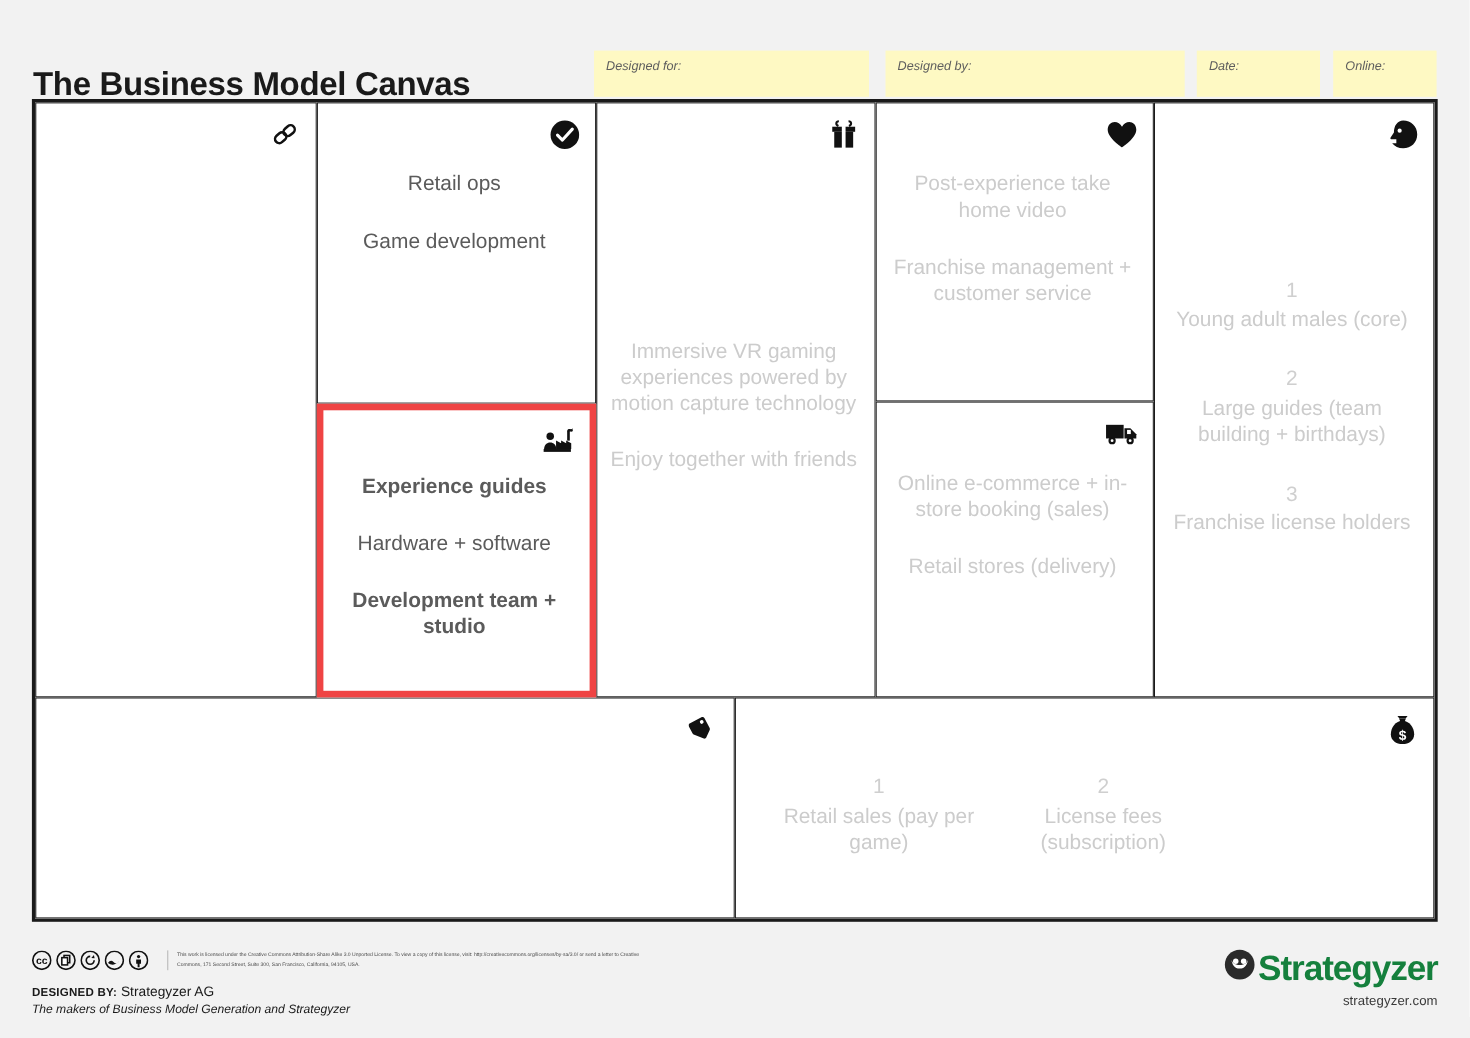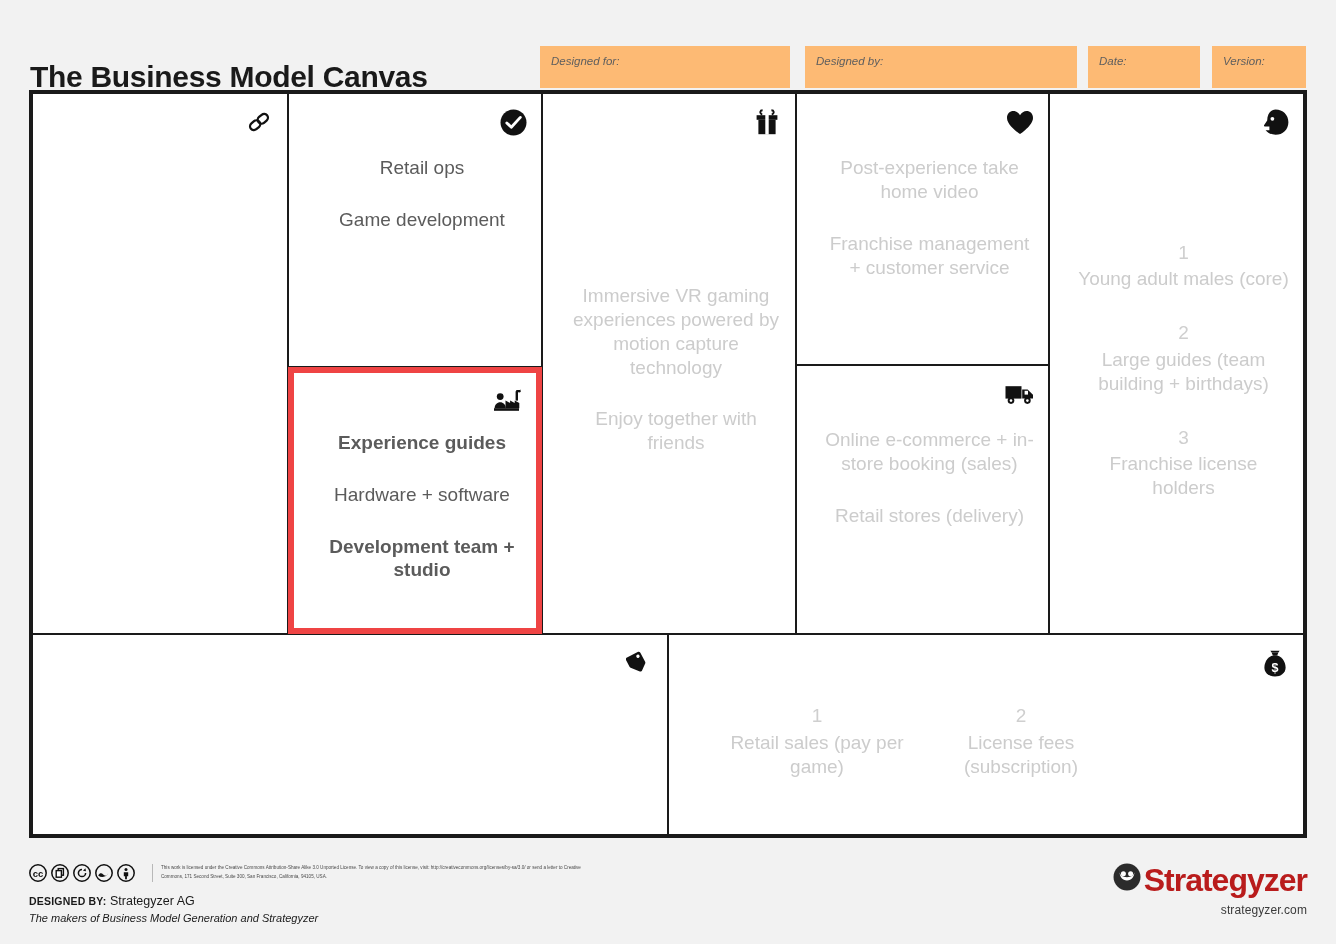--- a/index.html
+++ b/index.html
@@ -27,21 +27,21 @@
     font-size: 30px;
     font-weight: bold;
     color: #1a1a1a;
     letter-spacing: -0.3px;
     white-space: nowrap;
   }
   .meta-field {
     position: absolute;
     top: 30px;
     height: 42px;
-    background: #fdba74;
+    background: #fef9c3;
     box-sizing: border-box;
   }
   .meta-label {
     position: absolute;
     left: 11px; top: 9px;
     font-size: 11.5px;
     font-style: italic;
     color: #5e5e5e;
     font-family: "Liberation Sans", sans-serif;
     white-space: nowrap;
@@ -91,21 +91,21 @@
   }
   .cell-icon svg { display: block; }
 
   .cell-body {
     position: absolute;
     left: 0; right: 0; top: 0; bottom: 0;
     display: flex;
     flex-direction: column;
     justify-content: center;
     align-items: flex-start;
-    padding: 30px 14px 18px 28px;
+    padding: 30px 14px 18px 10px;
     box-sizing: border-box;
     border-radius: 15px;
   }
   .cell-body.top-aligned { justify-content: flex-start; padding-top: 48px; }
 
   .note {
     text-align: center;
     font-size: 19px;
     line-height: 1.26;
     color: #cccccc;
@@ -180,21 +180,21 @@
     position: absolute;
     right: 29px; top: 16px;
     text-align: right;
   }
   #brand-name {
     display: flex;
     align-items: center;
     justify-content: flex-end;
     font-size: 32px;
     font-weight: bold;
-    color: #b91c1c;
+    color: #15803d;
     letter-spacing: -1px;
     line-height: 1;
   }
   #brand-url {
     font-size: 12px;
     color: #3a3a3a;
     margin-top: 6px;
     letter-spacing: 0.1px;
   }
 </style>
@@ -207,21 +207,21 @@
   <div class="meta-field" id="meta-designed-for">
     <span class="meta-label">Designed for:</span>
   </div>
   <div class="meta-field" id="meta-designed-by">
     <span class="meta-label">Designed by:</span>
   </div>
   <div class="meta-field" id="meta-date">
     <span class="meta-label">Date:</span>
   </div>
   <div class="meta-field" id="meta-version">
-    <span class="meta-label">Version:</span>
+    <span class="meta-label">Online:</span>
   </div>
 </div>
 
 <div id="grid">
 
   <div class="cell" id="cell-key-partners">
     <div class="cell-icon">
       <svg width="26" height="26" viewBox="0 0 26 26">
         <g transform="rotate(-40 13 13)" fill="none" stroke="#111" stroke-width="2.3">
           <rect x="2.5" y="9.2" width="11" height="7.6" rx="3.8"></rect>

